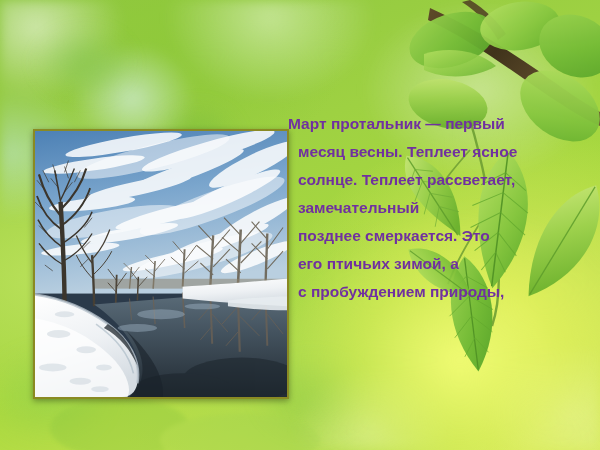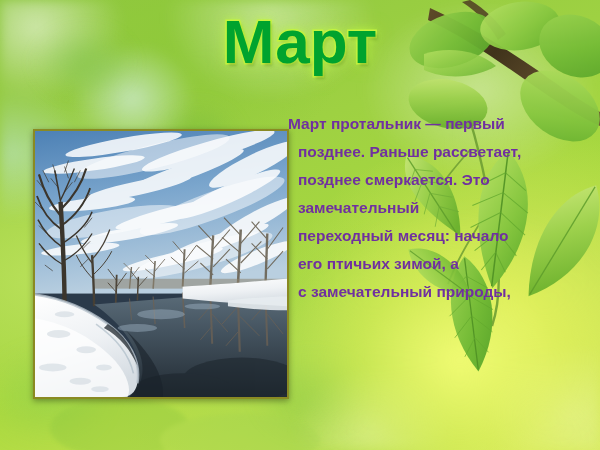--- a/index.html
+++ b/index.html
@@ -240,21 +240,20 @@
         </g>
       </g>
 
       <g opacity="0.35" filter="blur(2px)">
         <ellipse cx="120" cy="428" rx="70" ry="30" fill="#8dc63f"></ellipse>
         <ellipse cx="240" cy="440" rx="80" ry="26" fill="#a5d44f"></ellipse>
       </g>
     </svg>
   </div>
 
-  <div class="title">Март</div>
 
   <div class="photo-frame">
     <svg viewBox="0 0 256 270" xmlns="http://www.w3.org/2000/svg" preserveAspectRatio="none">
       <defs>
         <linearGradient id="skyG" x1="0" y1="0" x2="0.2" y2="1">
           <stop offset="0%" stop-color="#4d81b5"></stop>
           <stop offset="45%" stop-color="#7ba6cd"></stop>
           <stop offset="100%" stop-color="#b9cfe0"></stop>
         </linearGradient>
         <linearGradient id="watG" x1="0" y1="0" x2="0" y2="1">
@@ -397,21 +396,21 @@
 
         <path d="M74,196 C90,206 100,222 104,238 C98,224 86,208 70,200 Z" fill="#20282f" opacity="0.75"></path>
 
         <path d="M96,270 C118,252 110,222 92,202 C116,224 132,248 130,270 Z" fill="#19212a" opacity="0.6"></path>
       </g>
     </svg>
   </div>
 
   <div class="body-text">
     <span class="ln first">Март протальник — первый</span>
-    <span class="ln">позднее. Раньше рассветает,</span>
+    <span class="ln">месяц весны. Теплеет ясное</span>
+    <span class="ln">солнце. Теплеет рассветает,</span>
+    <span class="ln">замечательный</span>
     <span class="ln">позднее смеркается. Это</span>
-    <span class="ln">замечательный</span>
-    <span class="ln">переходный месяц: начало</span>
     <span class="ln">его птичьих зимой, а</span>
-    <span class="ln">с замечательный природы,</span>
+    <span class="ln">с пробуждением природы,</span>
   </div>
 
 </div>
 
 </body></html>

